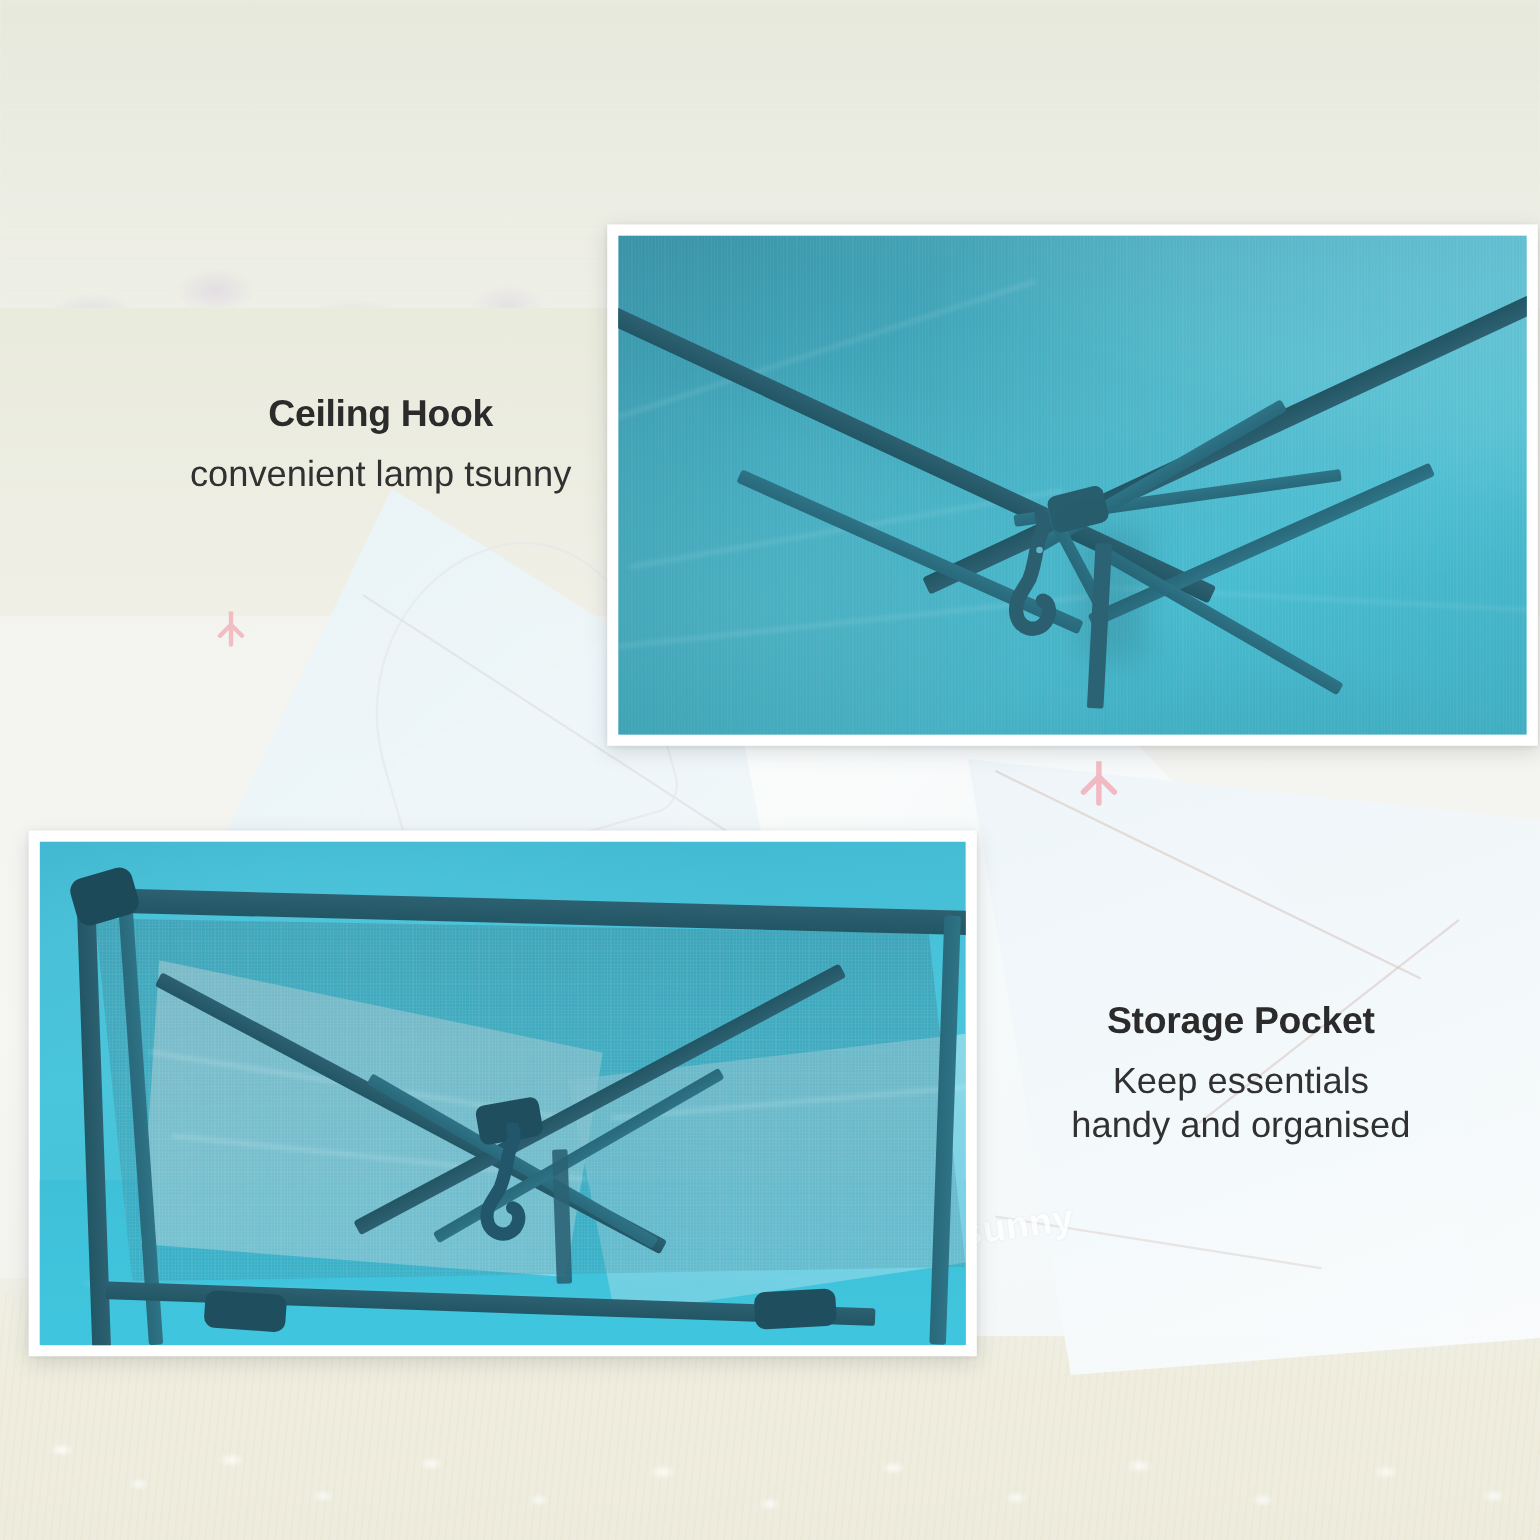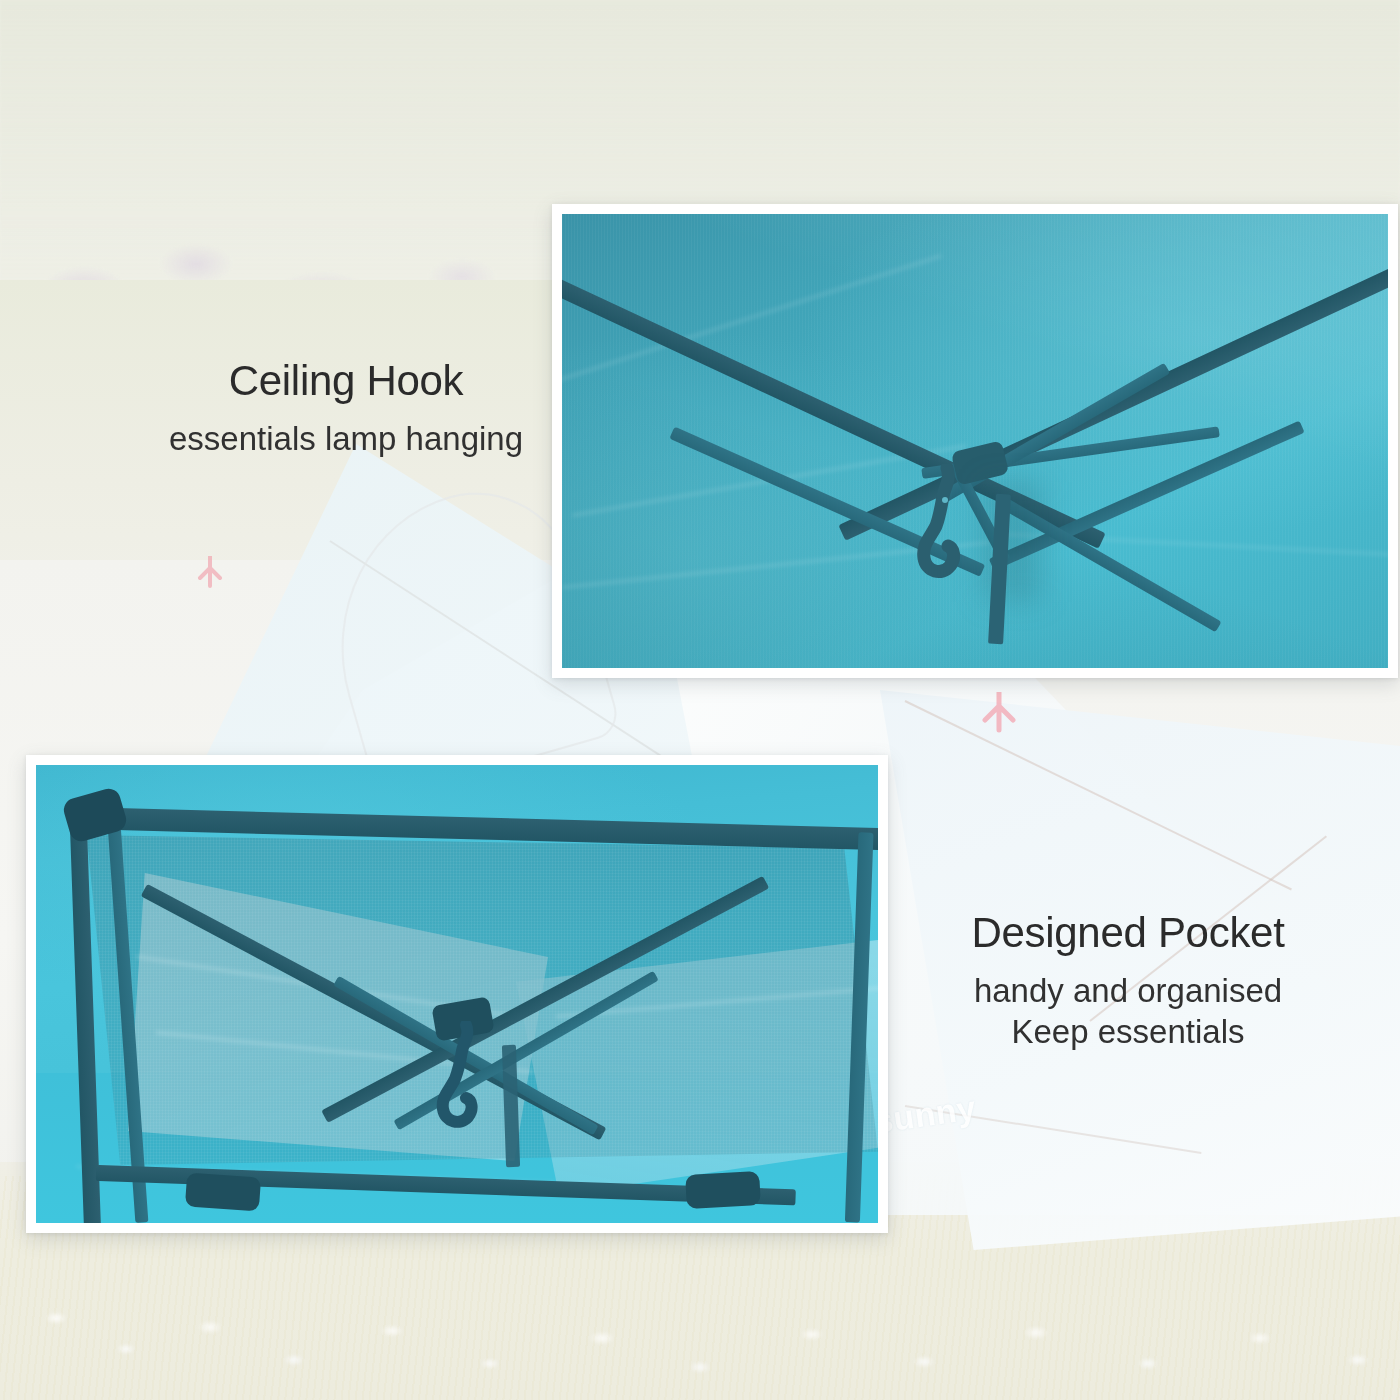--- a/index.html
+++ b/index.html
@@ -123,21 +123,21 @@
 
   
   .page-title{
     position:absolute;left:0;top:66px;width:1400px;text-align:center;
     font-size:62px;font-weight:700;letter-spacing:-.5px;
     color:#2c2c2c;
   }
 
   
   .callout{position:absolute;text-align:center;color:#2b2b2b;}
-  .callout .c-title{font-size:42px;font-weight:400;letter-spacing:-.3px;line-height:1.08;}
+  .callout .c-title{font-size:34px;font-weight:700;letter-spacing:-.3px;line-height:1.08;}
   .callout .c-sub{font-size:33px;font-weight:400;line-height:1.22;margin-top:16px;color:#313131;}
   .callout .c-sub span{display:block;white-space:nowrap;}
 
   #callout-ceiling{left:46px;top:358px;width:600px;}
   #callout-storage{left:868px;top:910px;width:520px;}
 
   
   .photo-card{
     position:absolute;background:#ffffff;
     box-shadow:0 6px 18px rgba(90,100,105,.20), 0 1px 4px rgba(90,100,105,.14);
@@ -283,29 +283,29 @@
   <div class="guy-pink g2">
     <svg viewBox="0 0 38 42">
         <path d="M19 0 L19 14 M19 14 L5 28 M19 14 L33 28 M19 14 L19 38" stroke="#f4929f" stroke-width="5" fill="none" stroke-linecap="round"></path>
       </svg>
   </div>
 
 
   <div class="callout" id="callout-ceiling">
     <div class="c-title">Ceiling Hook</div>
     <div class="c-sub">
-      <span>essentials lamp hanging</span>
+      <span>convenient lamp tsunny</span>
     </div>
   </div>
 
   <div class="callout" id="callout-storage">
-    <div class="c-title">Designed Pocket</div>
+    <div class="c-title">Storage Pocket</div>
     <div class="c-sub">
+      <span>Keep essentials</span>
       <span>handy and organised</span>
-      <span>Keep essentials</span>
     </div>
   </div>
 
   <div class="photo-card" id="photo-ceiling-hook">
     <div class="inner" aria-label="Interior tent ceiling showing crossed poles and a hanging hook">
       <div class="ph1">
         <div class="ph1-weave"></div>
         <div class="ph1-fabricshade"></div>
         <div class="ph1-crease a"></div>
         <div class="ph1-crease b"></div>

